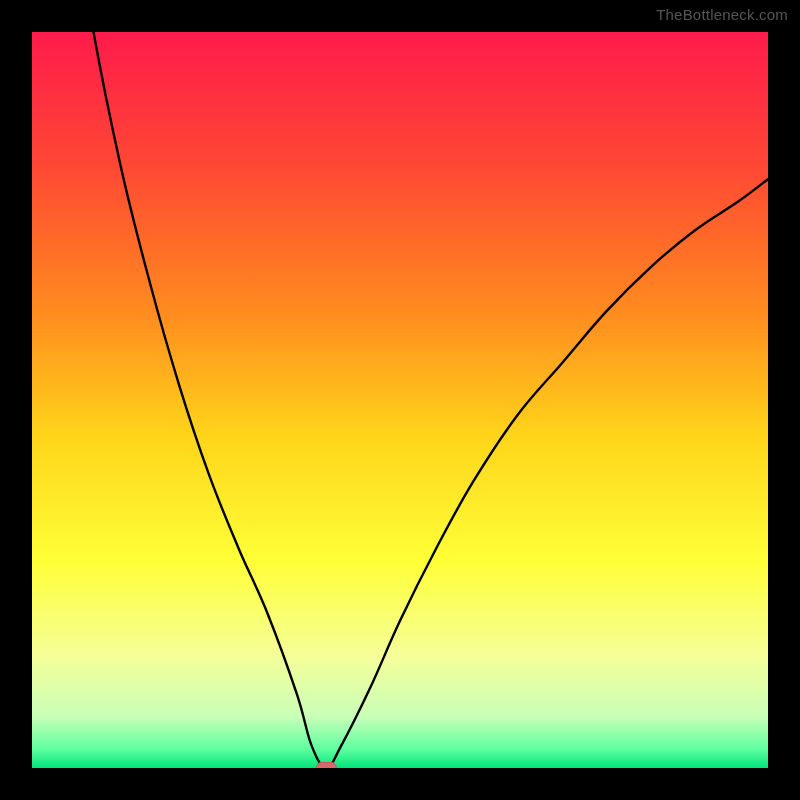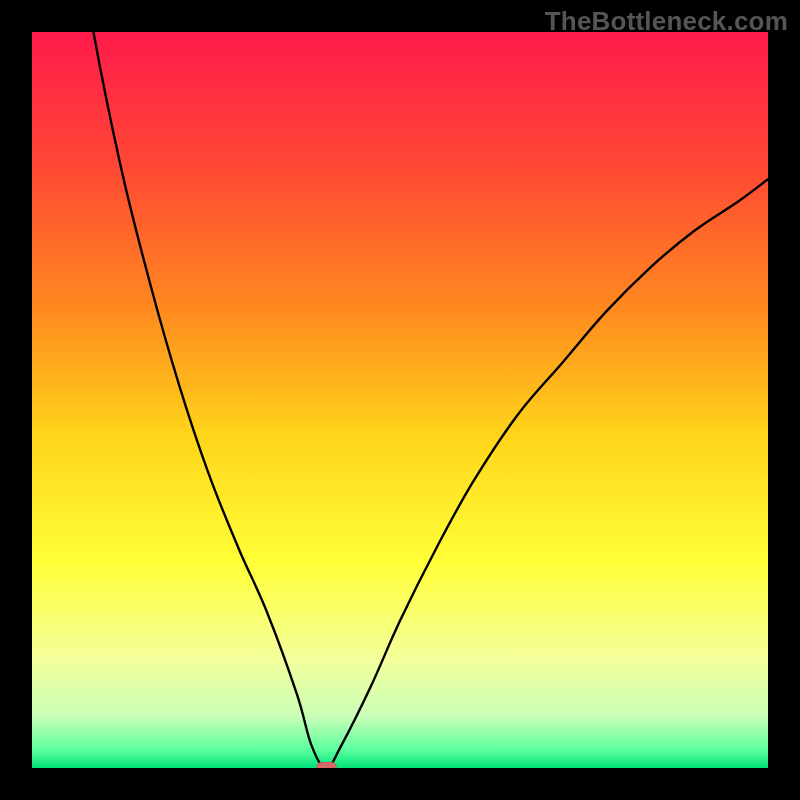--- a/index.html
+++ b/index.html
@@ -22,22 +22,22 @@
     left: 32px;
     top: 32px;
     width: 736px;
     height: 736px;
   }
   .watermark {
     position: absolute;
     top: 6px;
     right: 12px;
     color: #555;
-    font-size: 26px;
-    font-weight: 700;
+    font-size: 15px;
+    font-weight: 400;
     letter-spacing: 0.2px;
     user-select: none;
   }
   svg { display: block; }
 </style>
 </head>
 <body>
 
 <div class="frame">
 

